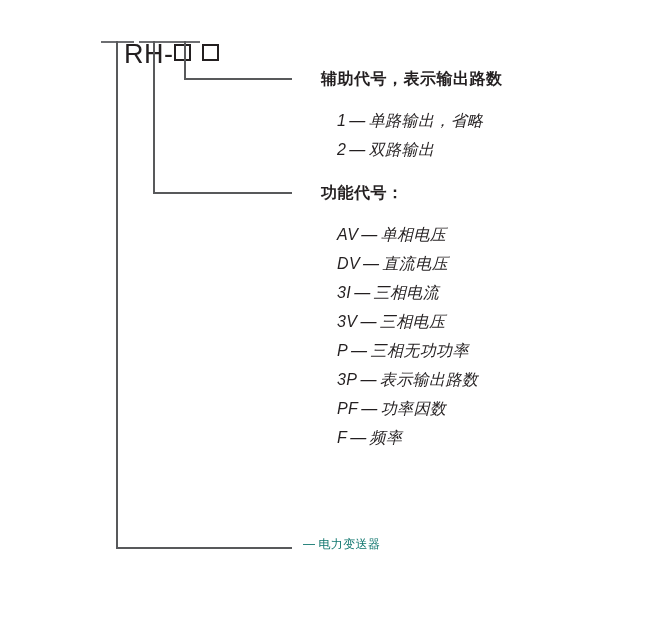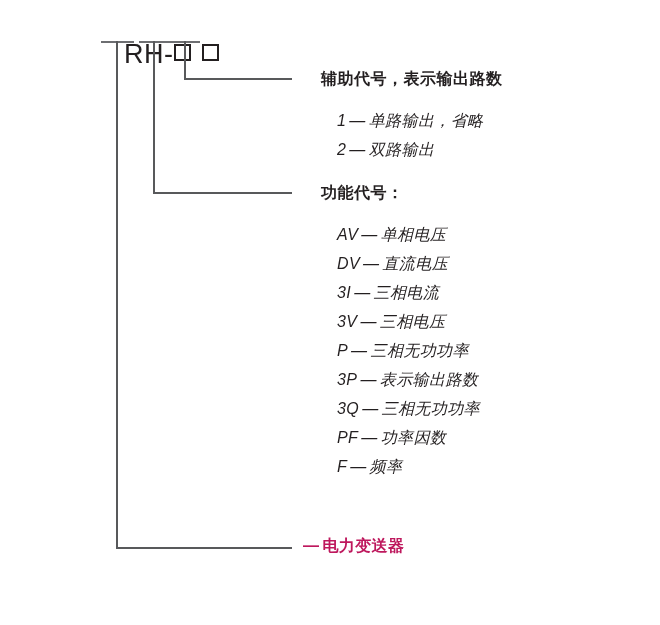--- a/index.html
+++ b/index.html
@@ -91,27 +91,26 @@
   }
   .opt-dash {
     padding: 0 3px;
   }
 
   
   #bottom-caption {
     position: absolute;
     left: 300px;
     top: 536px;
-    font-size: 16px;
+    font-size: 12px;
     letter-spacing: 0.4px;
-    color: #be185d;
+    color: #0f766e;
     white-space: nowrap;
     height: 22px;
     overflow: hidden;
-    font-weight: bold;
   }
 </style>
 </head>
 <body>
 
 <div id="diagram">
 
   <div id="model-code">
     <span>RH-</span><span class="code-box"></span><span class="code-gap"></span><span class="code-box"></span>
   </div>
@@ -156,23 +155,20 @@
       <li>
         <span class="opt-code">3V</span><span class="opt-dash">—</span><span>三相电压</span>
       </li>
       <li>
         <span class="opt-code">P</span><span class="opt-dash">—</span><span>三相无功功率</span>
       </li>
       <li>
         <span class="opt-code">3P</span><span class="opt-dash">—</span><span>表示输出路数</span>
       </li>
       <li>
-        <span class="opt-code">3Q</span><span class="opt-dash">—</span><span>三相无功功率</span>
-      </li>
-      <li>
         <span class="opt-code">PF</span><span class="opt-dash">—</span><span>功率因数</span>
       </li>
       <li>
         <span class="opt-code">F</span><span class="opt-dash">—</span><span>频率</span>
       </li>
     </ul>
   </div>
 
   <div id="bottom-caption">
     <span class="opt-dash">—</span><span>电力变送器</span>

